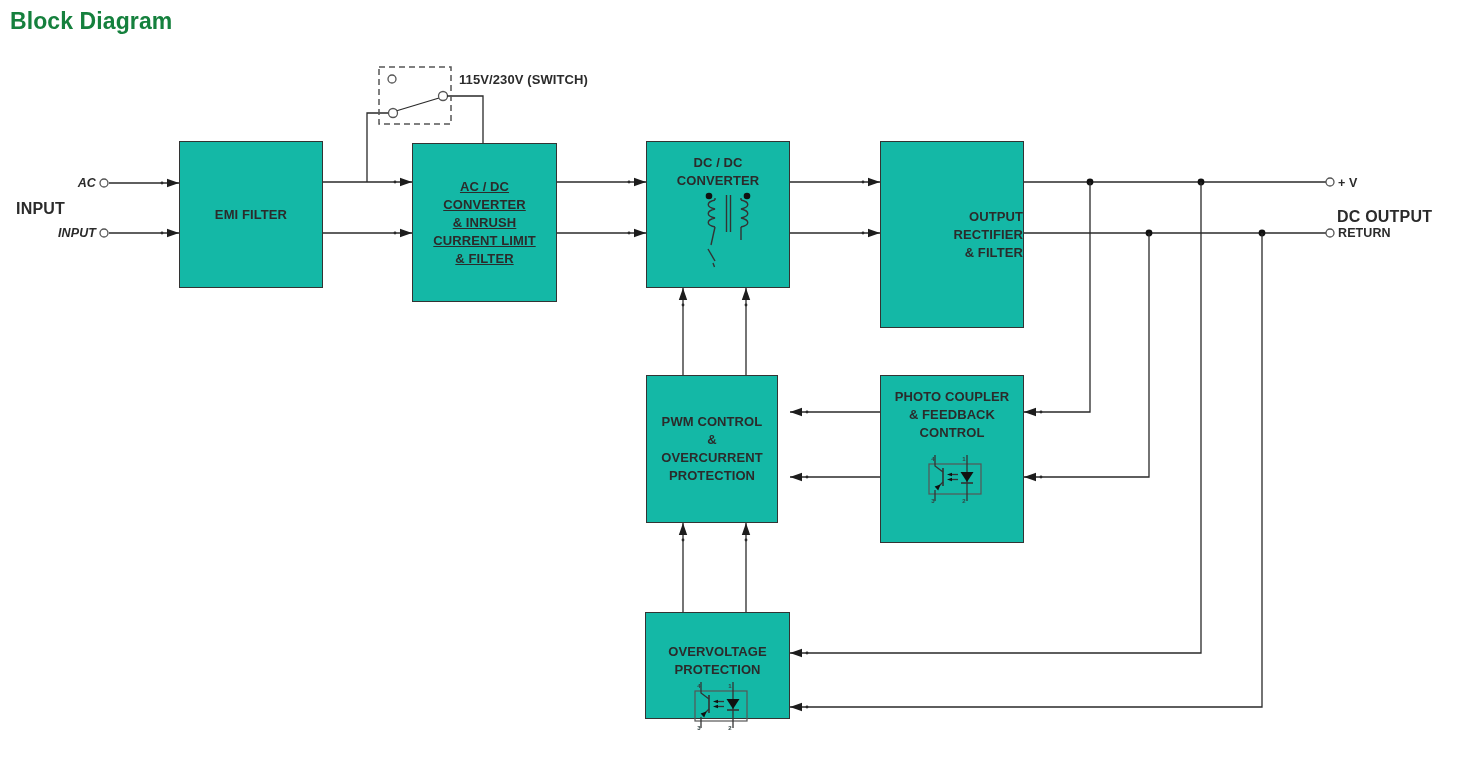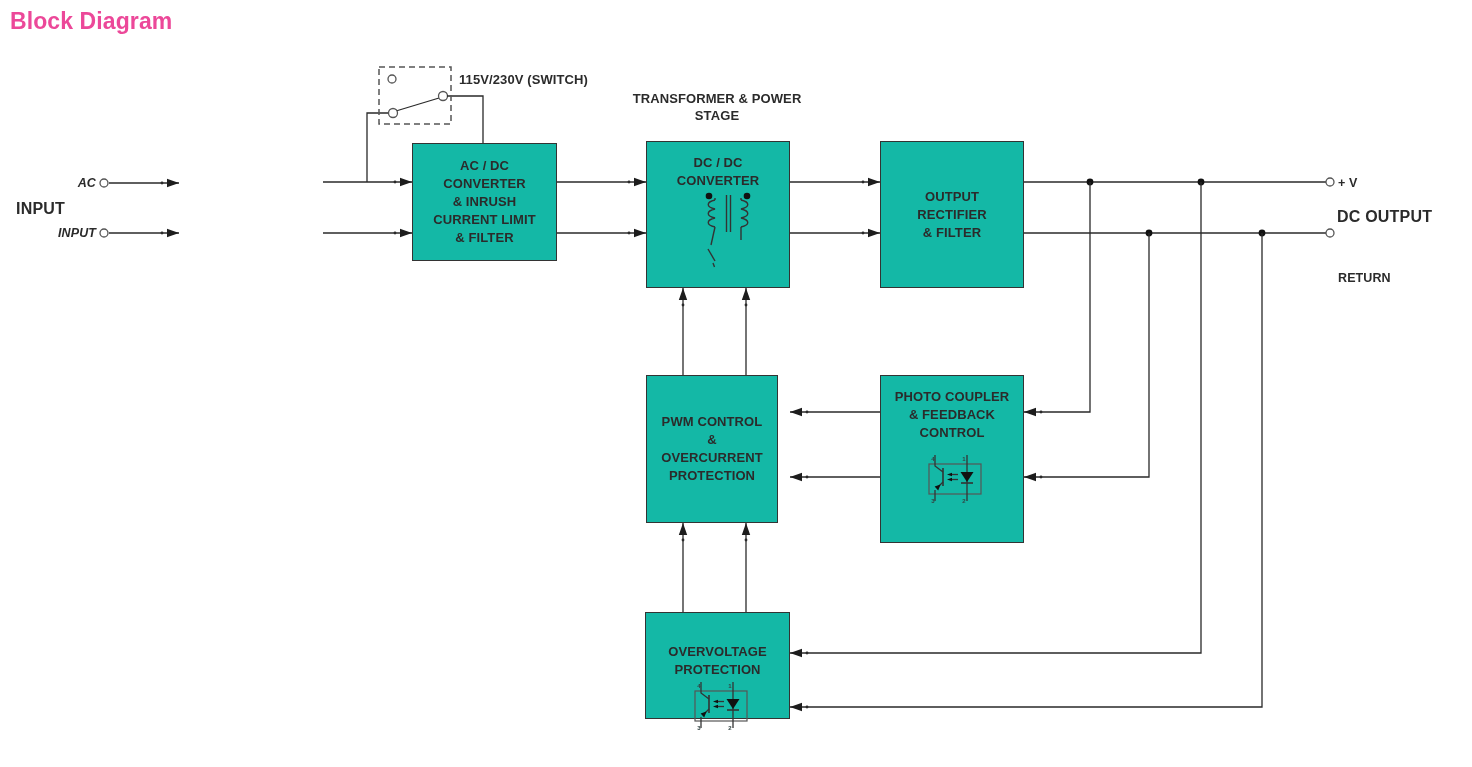--- a/index.html
+++ b/index.html
@@ -78,39 +78,38 @@
       <line x1="880" y1="477" x2="790" y2="477" marker-end="url(#arr)"></line>
 
       <line x1="683" y1="375" x2="683" y2="288" marker-end="url(#arr)"></line>
       <line x1="746" y1="375" x2="746" y2="288" marker-end="url(#arr)"></line>
 
       <line x1="683" y1="612" x2="683" y2="523" marker-end="url(#arr)"></line>
       <line x1="746" y1="612" x2="746" y2="523" marker-end="url(#arr)"></line>
     </g>
   </svg>
 
-  <div class="lbl title" style="color: #ec4899;">Block Diagram</div>
+  <div class="lbl title" style="color: #15803d;">Block Diagram</div>
 
   <div class="lbl small rt" style="left:40px;top:176px;width:56px;">AC</div>
   <div class="lbl big" style="left:16px;top:200px;">INPUT</div>
   <div class="lbl small rt" style="left:30px;top:226px;width:66px;">INPUT</div>
 
   <div class="lbl" style="left:459px;top:72px;font-size:13px;">115V/230V (SWITCH)</div>
 
-  <div class="lbl ctr" style="left:629px;top:90px;width:176px;font-size:13px;">
-    <span class="line">TRANSFORMER</span>
-    <span class="line">&amp; POWER STAGE</span>
-  </div>
 
   <div class="lbl small" style="left:1338px;top:176px;">+ V</div>
   <div class="lbl big" style="left:1337px;top:200px;margin-top:8px;">DC OUTPUT</div>
-  <div class="lbl small" style="left:1338px;top:226px;margin-top:45px;">RETURN</div>
-
-
-  <div class="blk center" style="left:412px;top:143px;width:145px;height:118px;">
+  <div class="lbl small" style="left:1338px;top:226px;">RETURN</div>
+
+  <div class="blk center" style="left:179px;top:141px;width:144px;height:147px;">
+    <span class="line">EMI FILTER</span>
+  </div>
+
+  <div class="blk center" style="left:412px;top:143px;width:145px;height:159px;text-decoration:underline;">
     <span class="line">AC / DC</span>
     <span class="line">CONVERTER</span>
     <span class="line">&amp; INRUSH</span>
     <span class="line">CURRENT LIMIT</span>
     <span class="line">&amp; FILTER</span>
   </div>
 
   <div class="blk" style="left:646px;top:141px;width:144px;height:147px;padding-top:12px;">
     <span class="line">DC / DC</span>
     <span class="line">CONVERTER</span>
@@ -125,21 +124,21 @@
         <path d="M18,8 L18,10"></path>
           <path d="M44,8 L44,10"></path>
         <path d="M18,37 L14,55"></path>
         <path d="M11,59 L18,71"></path>
         <path d="M16,73 L17.5,77"></path>
         <path d="M44,37 L44,50"></path>
       </svg>
     </span>
   </div>
 
-  <div class="blk center" style="left:880px;top:141px;width:144px;height:147px;">
+  <div class="blk center" style="left:880px;top:141px;width:144px;height:187px;align-items:flex-end;">
     <span class="line">OUTPUT</span>
     <span class="line">RECTIFIER</span>
     <span class="line">&amp; FILTER</span>
   </div>
 
   <div class="blk center" style="left:646px;top:375px;width:132px;height:148px;">
     <span class="line">PWM CONTROL</span>
     <span class="line">&amp;</span>
     <span class="line">OVERCURRENT</span>
     <span class="line">PROTECTION</span>

